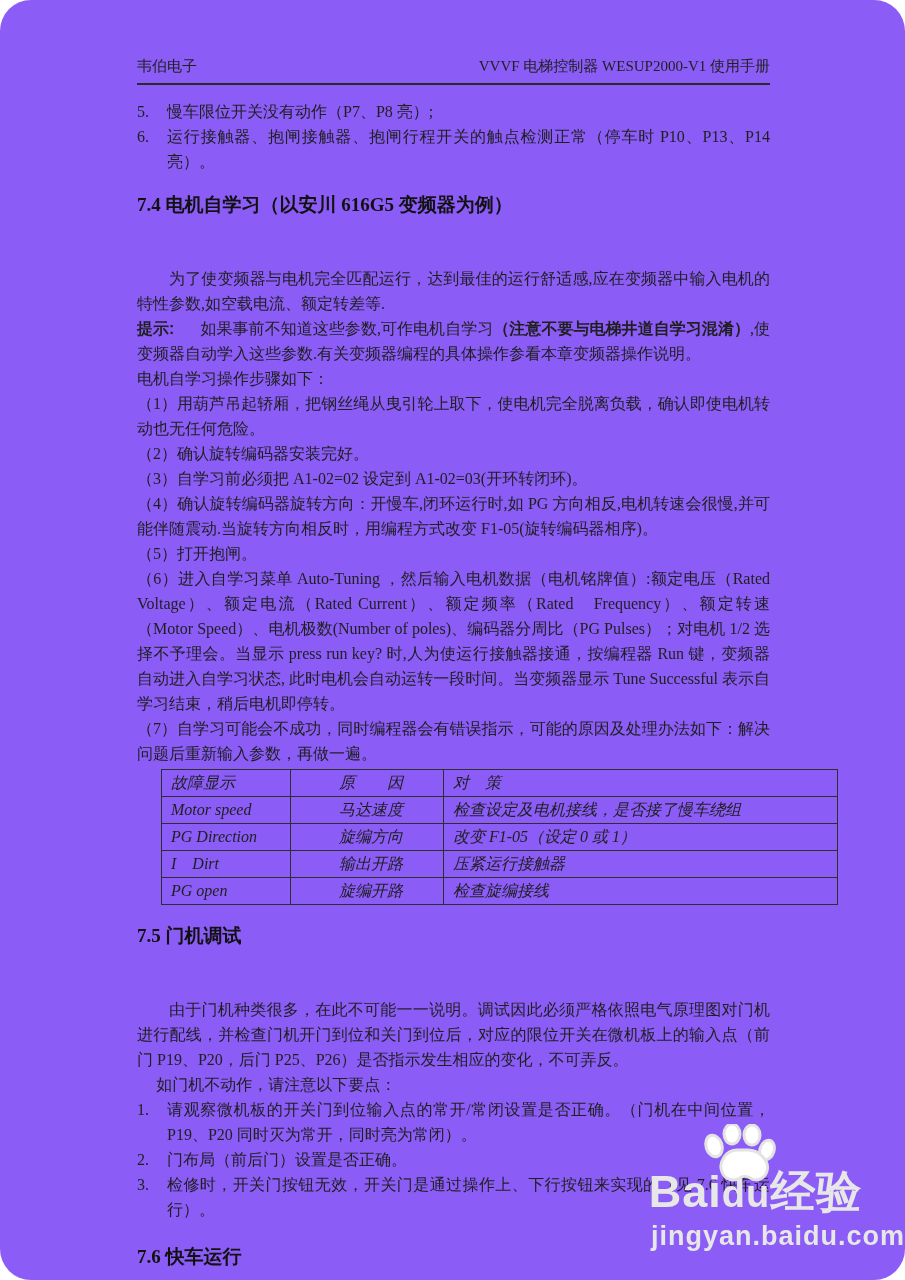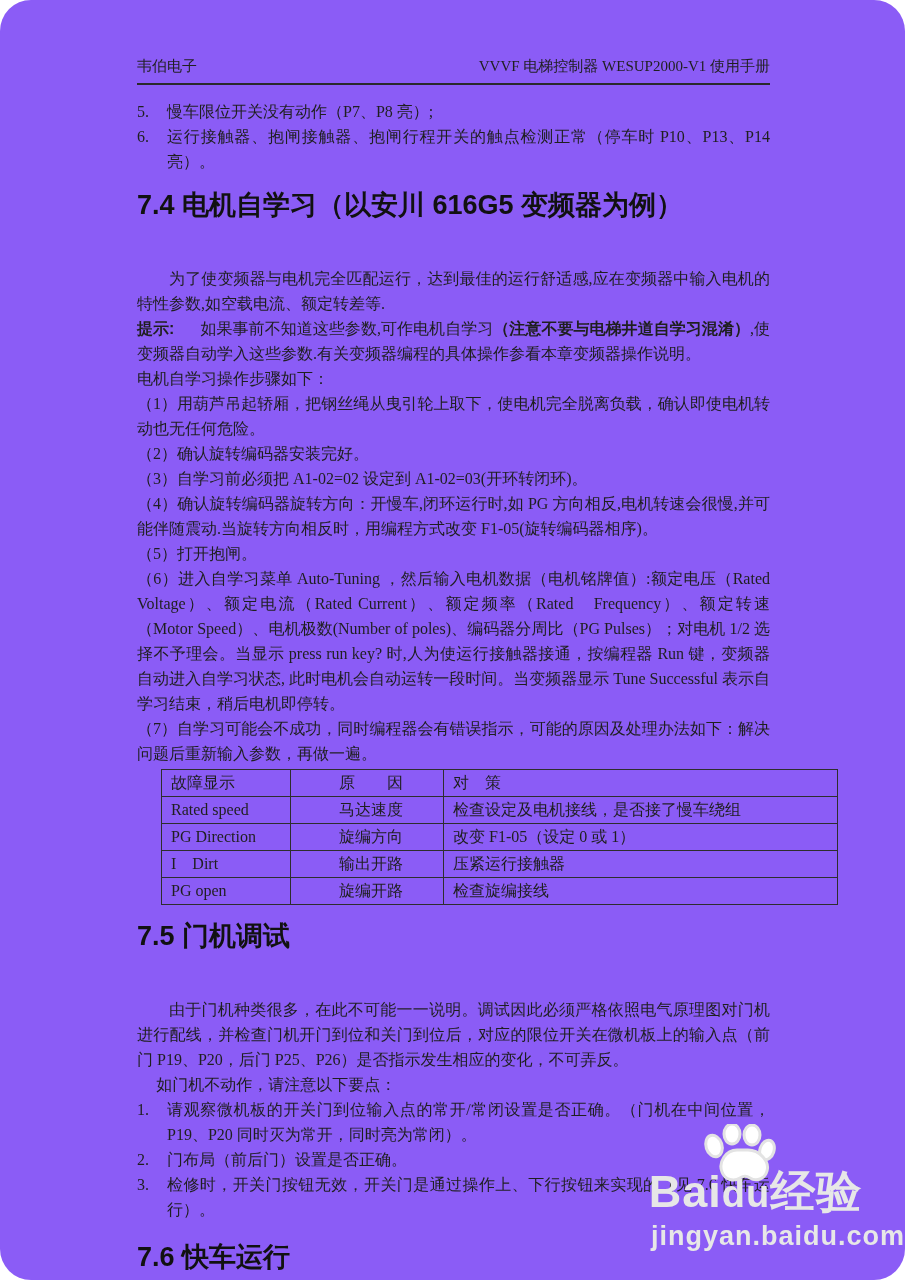--- a/index.html
+++ b/index.html
@@ -28,23 +28,23 @@
     border-top: 2px solid #2a2a2a;
     margin-top: 7px;
   }
 
   .hang-list { margin-top: 14px; }
   .hang-item { display: flex; align-items: flex-start; text-align: justify; }
   .hang-item .num { flex: 0 0 30px; }
   .hang-item .txt { flex: 1 1 auto; }
 
   h2.sec {
-    font-family: Liberation Sans, sans-serif;
+    font-family: Liberation Serif, serif;
     font-weight: bold;
-    font-size: 27px;
+    font-size: 19px;
     line-height: 26px;
     color: #111111;
     margin: 18px 0 10px 0;
   }
   h2.sec75 { }
   h2.sec76 { margin-top: 22px; margin-bottom: 16px; }
 
   p { margin: 0; text-align: justify; }
   p.indent { text-indent: 2em; margin-top: 48px; }
   p.indent-sm { text-indent: 1.2em; }
@@ -63,20 +63,21 @@
     font-size: 16px;
   }
   table.fault td, table.fault th {
     border: 1px solid #2e2e2e;
     padding: 1px 9px;
     line-height: 24px;
     font-weight: normal;
     text-align: left;
     white-space: nowrap;
     overflow: hidden;
+    font-style: italic;
   }
   table.fault .c1 { width: 110px; }
   table.fault .c2 { width: 95px; padding-left: 48px; }
   table.fault .c3 { width: 375px; }
 
   .watermark {
     position: absolute;
     right: 0;
     bottom: 28px;
     font-family: "Liberation Sans", "DejaVu Sans", sans-serif;
@@ -146,21 +147,21 @@
     <p class="step">（7）自学习可能会不成功，同时编程器会有错误指示，可能的原因及处理办法如下：解决问题后重新输入参数，再做一遍。</p>
 
     <table class="fault">
       <tbody>
           <tr>
         <th class="c1">故障显示</th>
         <th class="c2">原　　因</th>
         <th class="c3">对　策</th>
       </tr>
       <tr>
-        <td class="c1">Rated speed</td>
+        <td class="c1">Motor speed</td>
         <td class="c2">马达速度</td>
         <td class="c3">检查设定及电机接线，是否接了慢车绕组</td>
       </tr>
       <tr>
         <td class="c1">PG Direction</td>
         <td class="c2">旋编方向</td>
         <td class="c3">改变 F1-05（设定 0 或 1）</td>
       </tr>
       <tr>
         <td class="c1">I　Dirt</td>

